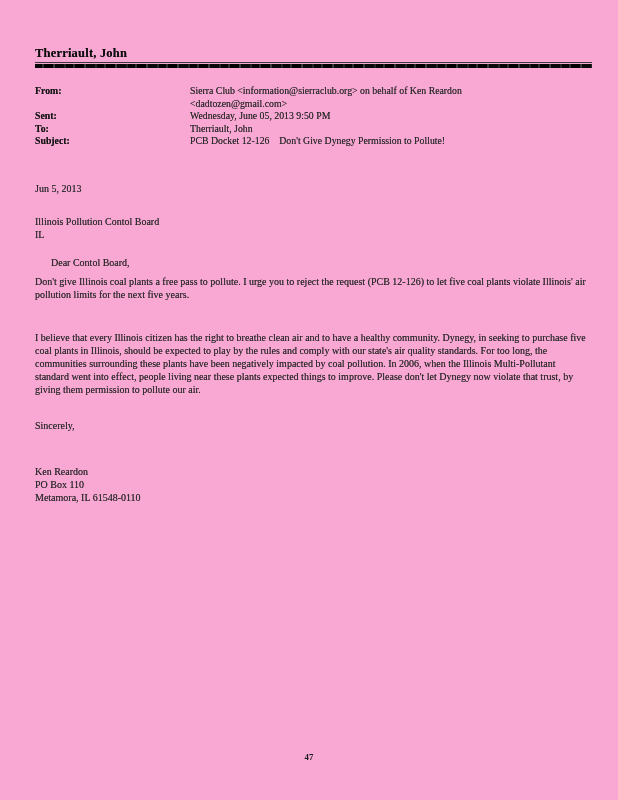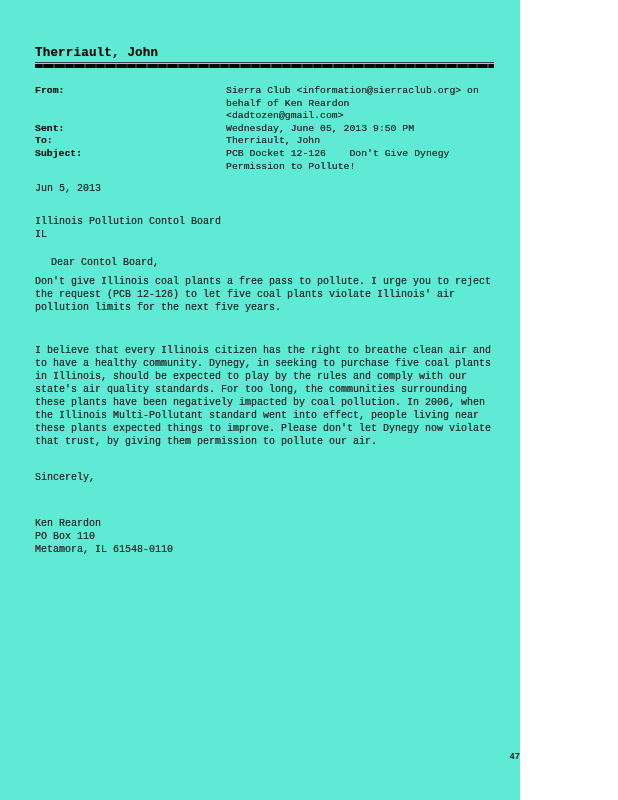--- a/index.html
+++ b/index.html
@@ -2,24 +2,24 @@
 <html><head>
 <meta charset="utf-8">
 <style>
   html, body {
     margin: 0;
     padding: 0;
     background: #ffffff;
   }
   .page {
     position: relative;
-    width: 520px;
+    width: 618px;
     height: 800px;
-    background: #5eead4;
-    font-family: Liberation Mono, monospace;
+    background: #f9a8d4;
+    font-family: Liberation Serif, serif;
     color: #262626;
     overflow: hidden;
   }
   
   .page .txt, .page p, .page .meta-label, .page .meta-value div, .page .doc-title {
     text-shadow: 0 0 0.6px rgba(20,20,20,0.65);
   }
 
   
   .doc-header {
@@ -54,21 +54,20 @@
     position: absolute;
     left: 35px;
     right: 26px;
     top: 85px;
     font-size: 9.8px;
     line-height: 12.6px;
   }
   .meta-row {
     display: grid;
     grid-template-columns: 155px 1fr;
-    gap: 36px;
   }
   .meta-label {
     font-weight: bold;
     color: #141414;
   }
   .meta-value {
     color: #2b2b2b;
   }
   .meta-value .pre {
     white-space: pre-wrap;
@@ -94,21 +93,21 @@
   .letter .para2      { margin-bottom: 23px; }
   .letter .closing    { margin-bottom: 8px; }
   .letter .sig        { line-height: 13px; margin-top: 33px; }
 
   
   .page-number {
     position: absolute;
     left: 0;
     right: 0;
     top: 752px;
-    text-align: right;
+    text-align: center;
     font-size: 8.8px;
     font-weight: bold;
     color: #1c1c1c;
   }
 </style>
 </head>
 <body>
 
 <div class="page">
 

